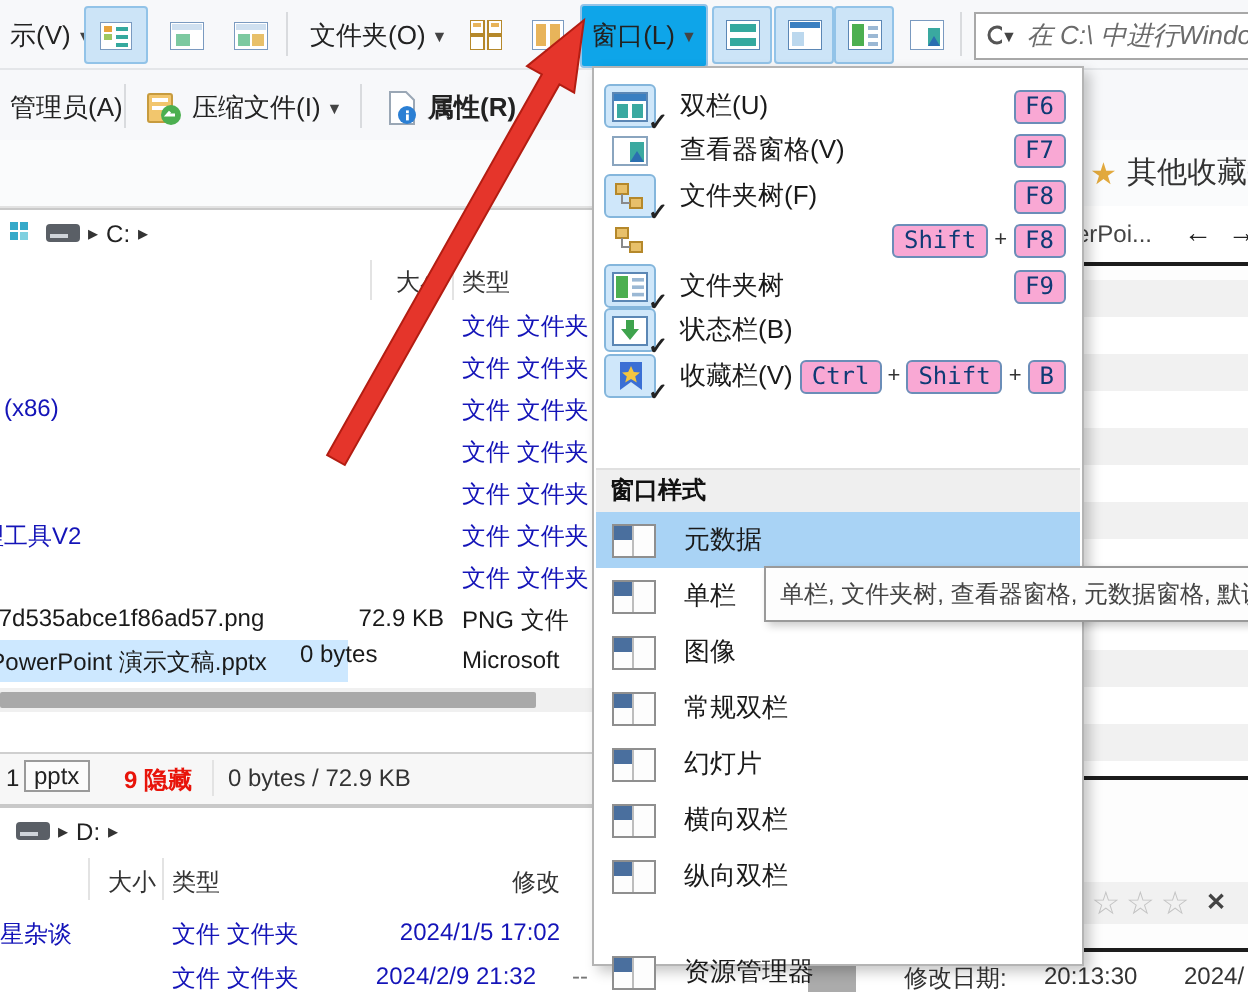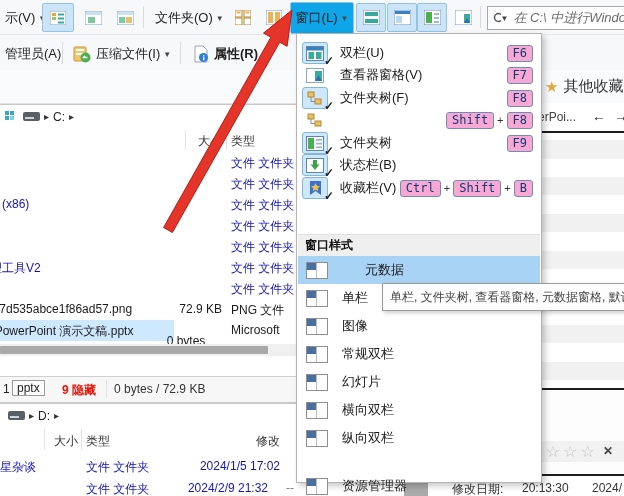--- a/index.html
+++ b/index.html
@@ -310,21 +310,21 @@
         </div>
       <div class="abs rowtext" style="left:150px;top:3px;width:72px;text-align:right;color:#1a1a1a;">72.9 KB</div>
       <div class="clipR" style="position:absolute;left:231px;width:66px;">
           <span class="rowtext" style="color:#1a1a1a;">PNG 文件</span>
         </div>
     </div>
     <div class="abs" style="left:0;top:168px;width:536px;height:21px;">
       <div class="clipL selrow" style="position:absolute;left:0;width:174px;">
           <span class="rowtext" style="right:auto;left:-12px;color:#1a1a1a;">t PowerPoint 演示文稿.pptx</span>
         </div>
-      <div class="abs rowtext" style="left:150px;top:14px;width:72px;text-align:center;color:#1a1a1a;">0 bytes</div>
+      <div class="abs rowtext" style="left:150px;top:0;width:72px;text-align:left;color:#1a1a1a;">0 bytes</div>
       <div class="clipR" style="position:absolute;left:231px;width:66px;">
           <span class="rowtext" style="color:#1a1a1a;">Microsoft</span>
         </div>
     </div>
   </div>
   <div class="abs" style="left:0;top:344px;width:536px;height:12px;background:#f0f0f0;">
     <div class="scrollthumb" style="position:absolute;left:0;top:2px;width:268px;height:8px;"></div>
   </div>
   <div class="abs" style="left:0;top:356px;width:536px;height:20px;background:#fff;border-bottom:1px solid #cfcfcf;"></div>
 
@@ -475,21 +475,21 @@
         <span class="kbd">Shift</span>
         <span class="plus">+</span>
         <span class="kbd">B</span>
       </span>
     </div>
     <div class="msep" style="top:200px;"></div>
     <div class="mhdr" style="top:201px;">
       <span style="margin-left:7px;">窗口样式</span>
     </div>
 
-    <div class="smi sel" style="top:222px;gap:23px;">
+    <div class="smi sel" style="top:222px;">
       <span class="winicon"></span>
       <span class="lab">元数据</span>
     </div>
     <div class="smi" style="top:250px;">
       <span class="winicon"></span>
       <span class="lab">单栏</span>
     </div>
     <div class="smi" style="top:306px;">
       <span class="winicon"></span>
       <span class="lab">常规双栏</span>

